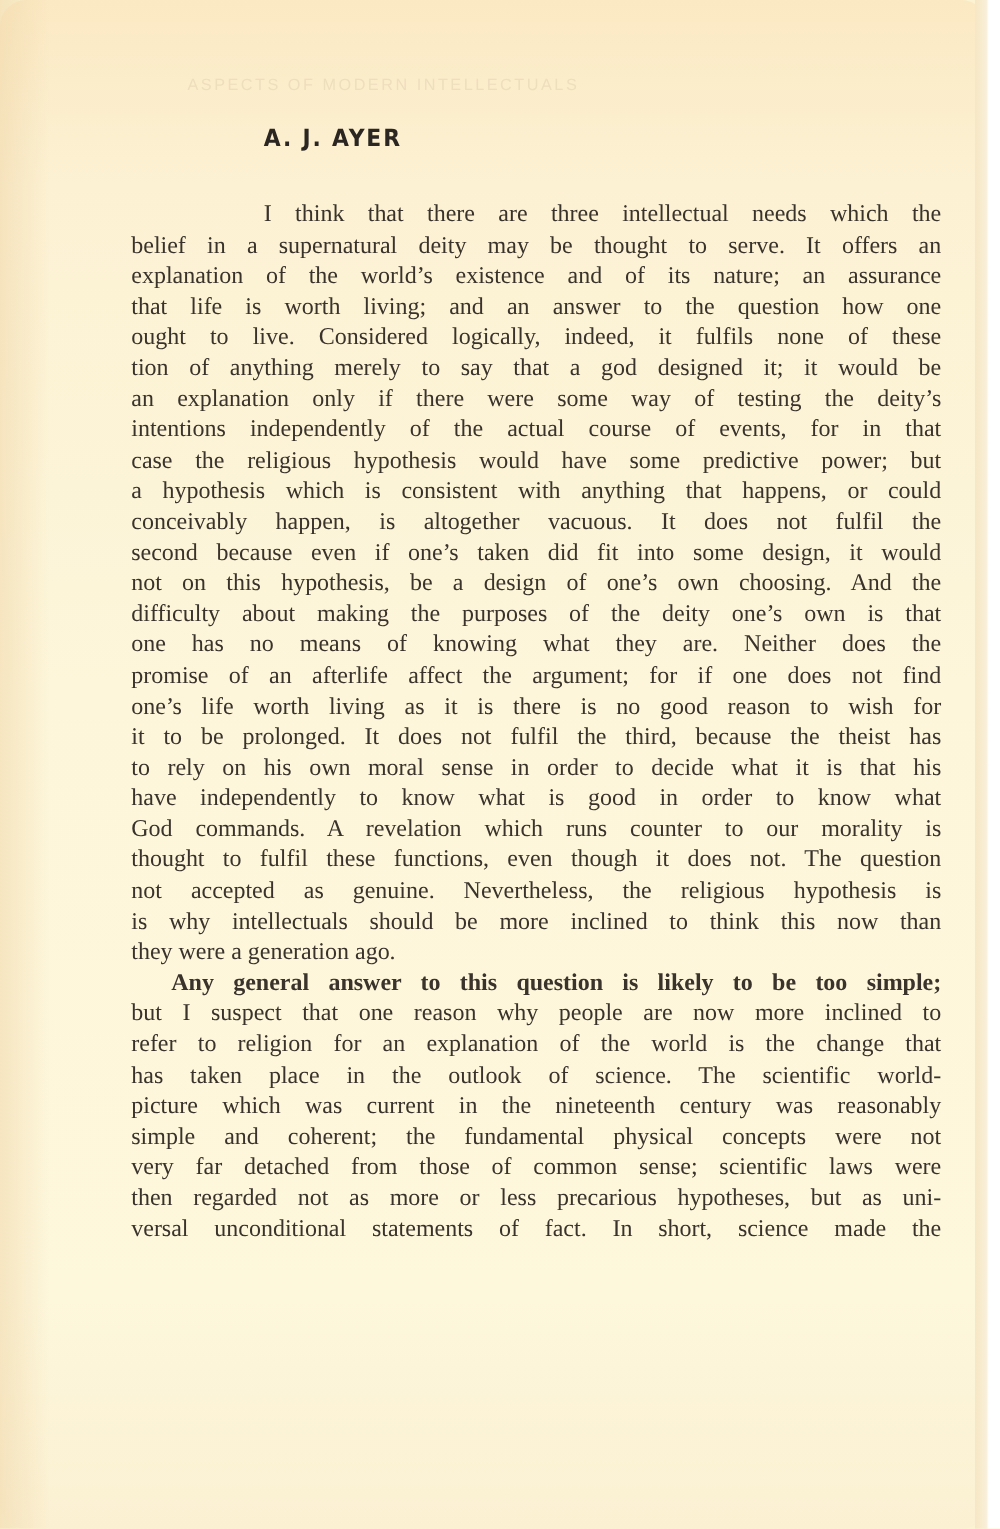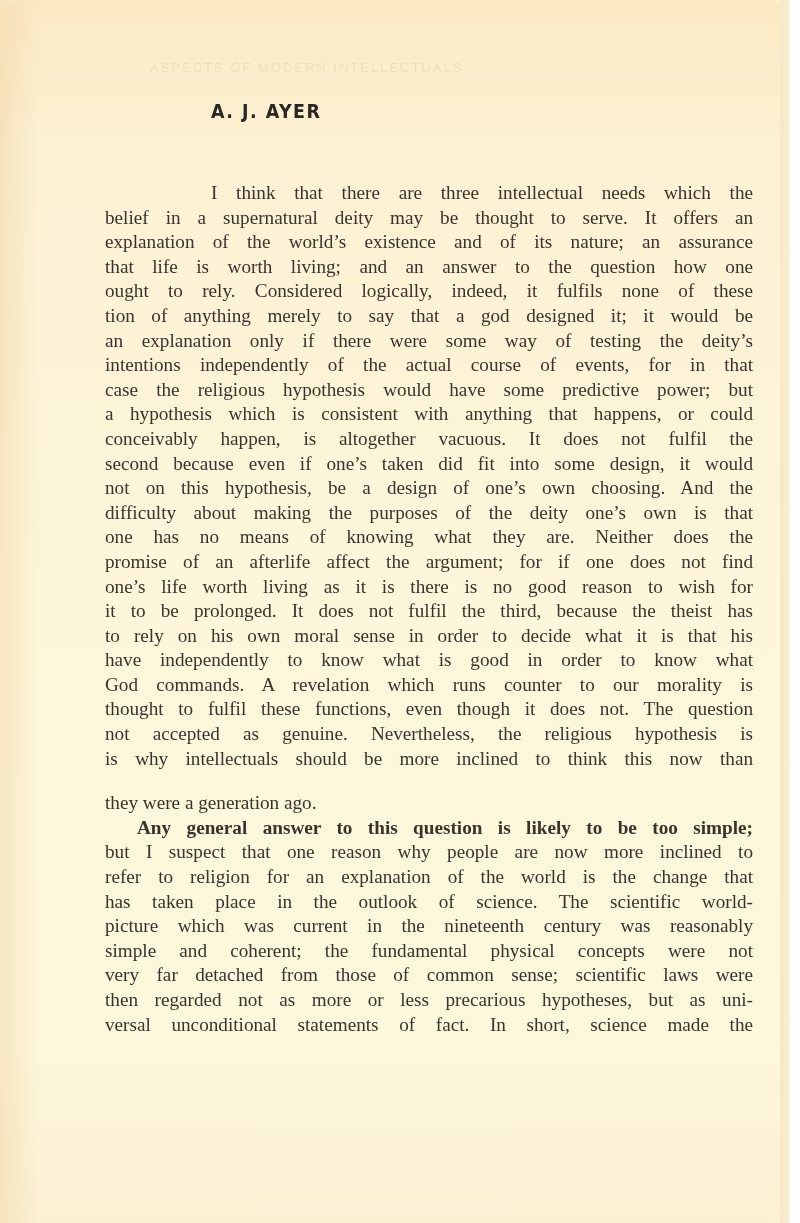--- a/index.html
+++ b/index.html
@@ -33,39 +33,39 @@
       color: #2b2622; transform: scaleX(0.92); transform-origin: left top;
     }
     .body-text {
       position: absolute; left: 105px; top: 160px; width: 648px;
       color: #3a332c; font-size: 19.2px; line-height: 24.6px;
     }
     .line {
       display: block; text-align: justify; text-align-last: justify;
       white-space: nowrap; height: 24.6px; overflow: visible;
     }
-    .line.indent { padding-left: 106px; margin-top: 21px; }
+    .line.indent { padding-left: 106px; }
     .line.indent2 { padding-left: 32px; font-weight: bold; }
-    .line.last { text-align-last: left; margin-top: 20px; }
+    .line.last { text-align-last: left; }
   </style>
 </head>
 <body>
 
 <div class="page">
   <div class="bleed">ASPECTS OF MODERN INTELLECTUALS</div>
 
   <div class="heading">A. J. AYER</div>
 
   <div class="body-text">
     <div id="p0">
         <span class="line indent">I think that there are three intellectual needs which the</span>
         <span class="line">belief in a supernatural deity may be thought to serve. It offers an</span>
         <span class="line">explanation of the world’s existence and of its nature; an assurance</span>
         <span class="line">that life is worth living; and an answer to the question how one</span>
-        <span class="line">ought to rely. Considered logically, indeed, it fulfils none of these</span>
+        <span class="line">ought to live. Considered logically, indeed, it fulfils none of these</span>
         <span class="line">tion of anything merely to say that a god designed it; it would be</span>
         <span class="line">an explanation only if there were some way of testing the deity’s</span>
         <span class="line">intentions independently of the actual course of events, for in that</span>
         <span class="line">case the religious hypothesis would have some predictive power; but</span>
         <span class="line">a hypothesis which is consistent with anything that happens, or could</span>
         <span class="line">conceivably happen, is altogether vacuous. It does not fulfil the</span>
         <span class="line">second because even if one’s taken did fit into some design, it would</span>
         <span class="line">not on this hypothesis, be a design of one’s own choosing. And the</span>
         <span class="line">difficulty about making the purposes of the deity one’s own is that</span>
         <span class="line">one has no means of knowing what they are. Neither does the</span>

